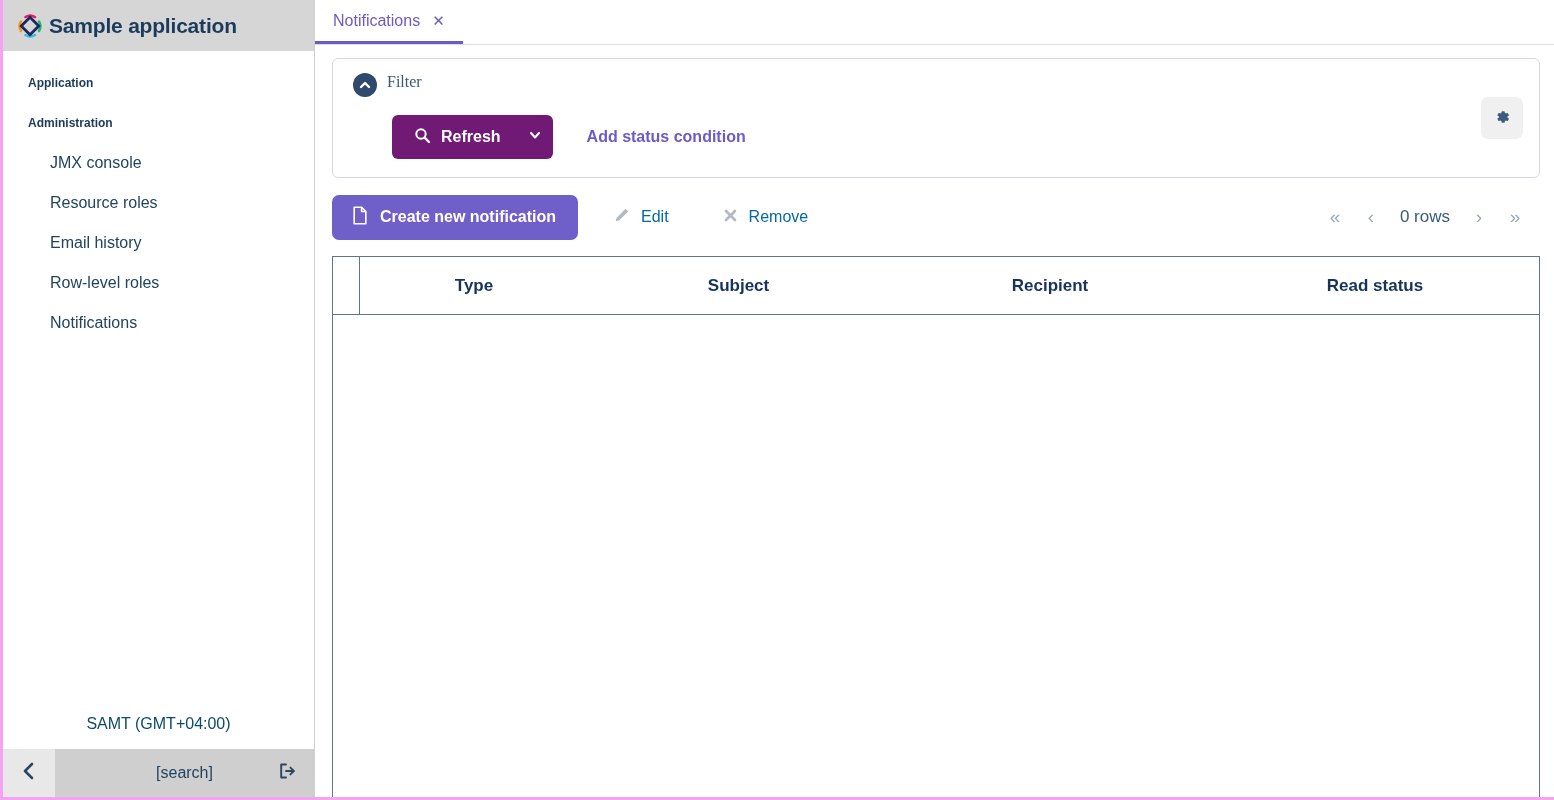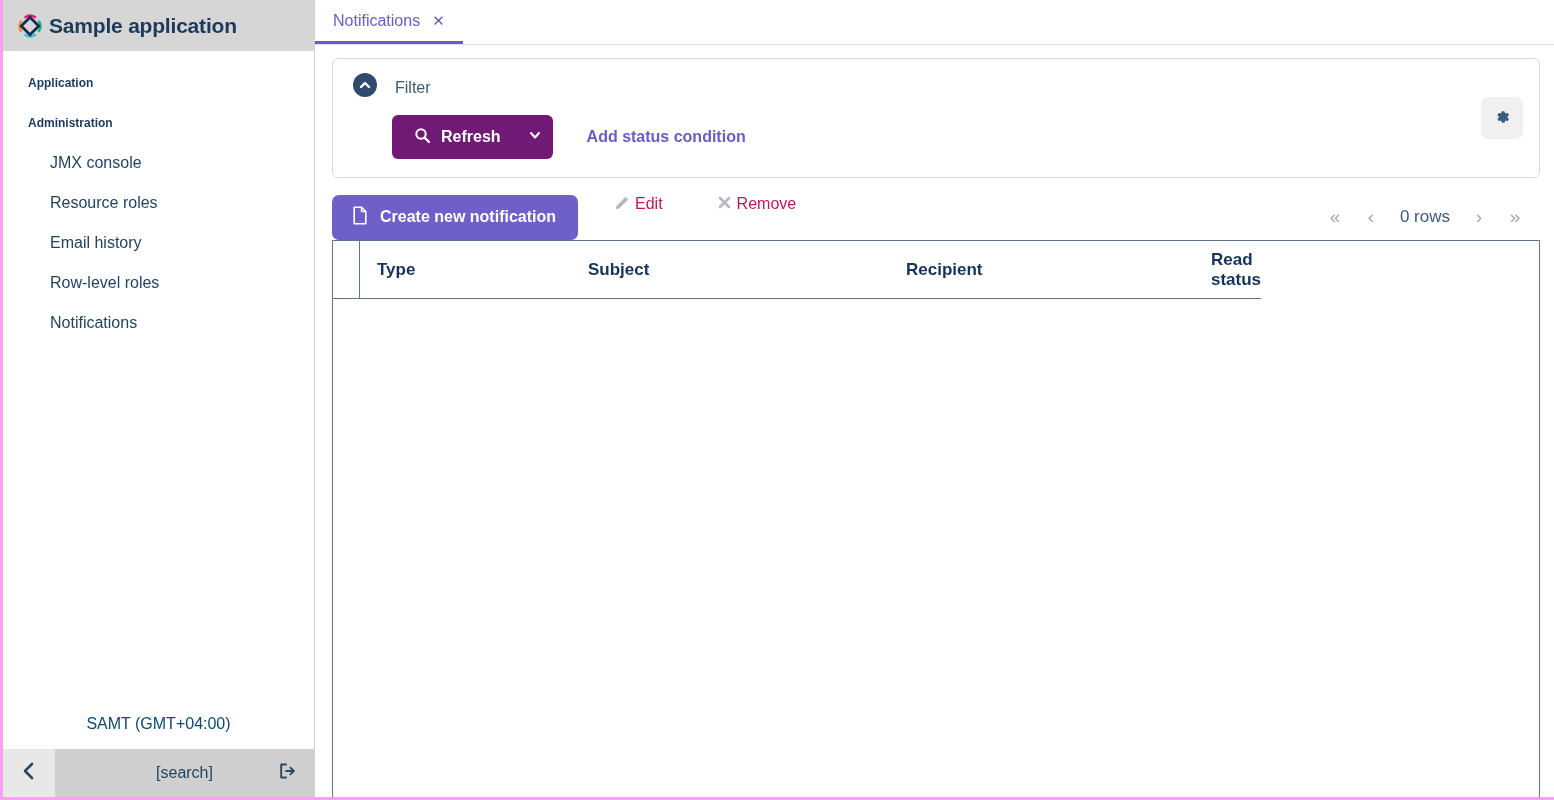--- a/index.html
+++ b/index.html
@@ -184,23 +184,24 @@
   .filter-panel {
     border: 1px solid #d8d3ee;
     border-radius: 6px;
     padding: 14px 16px 18px 14px;
     position: relative;
     background: #ffffff;
   }
 
   .filter-head {
     display: flex;
-    align-items: flex-end;
-    gap: 18px;
+    align-items: flex-start;
+    gap: 10px;
     padding-left: 6px;
+    font-family: Liberation Serif, serif;
   }
 
   .filter-toggle {
     width: 24px; height: 24px;
     border-radius: 50%;
     background: #2f4a6d;
     display: flex;
     align-items: center;
     justify-content: center;
     cursor: pointer;
@@ -296,25 +297,25 @@
     height: 45px;
     padding: 0 22px 0 20px;
     font-family: inherit;
     font-size: 16px;
     font-weight: bold;
     cursor: pointer;
   }
 
   .btn-plain {
     display: flex;
-    align-items: flex-start;
-    gap: 5px;
+    align-items: center;
+    gap: 11px;
     background: transparent;
     border: none;
-    color: #be185d;
+    color: #0369a1;
     font-family: inherit;
     font-size: 16px;
     padding: 0 18px;
     height: 45px;
     cursor: default;
     margin-left: 18px;
   }
 
   .pager {
     position: absolute;
@@ -342,28 +343,29 @@
   }
 
   .pager-rows {
     font-size: 17px;
     color: #3a5a7a;
     padding: 0 8px;
   }
 
   
   .table-wrap {
-    margin-top: 0;
+    margin-top: 16px;
     flex: 1 1 auto;
     border: 1px solid #5f7490;
     border-bottom: none;
     display: flex;
-    flex-direction: row;
+    flex-direction: column;
     min-height: 0;
     background: #ffffff;
+    text-align: center;
   }
 
   .thead {
     display: flex;
     height: 58px;
     flex: 0 0 58px;
     border-bottom: 1px solid #5f7490;
     align-items: center;
   }
 

